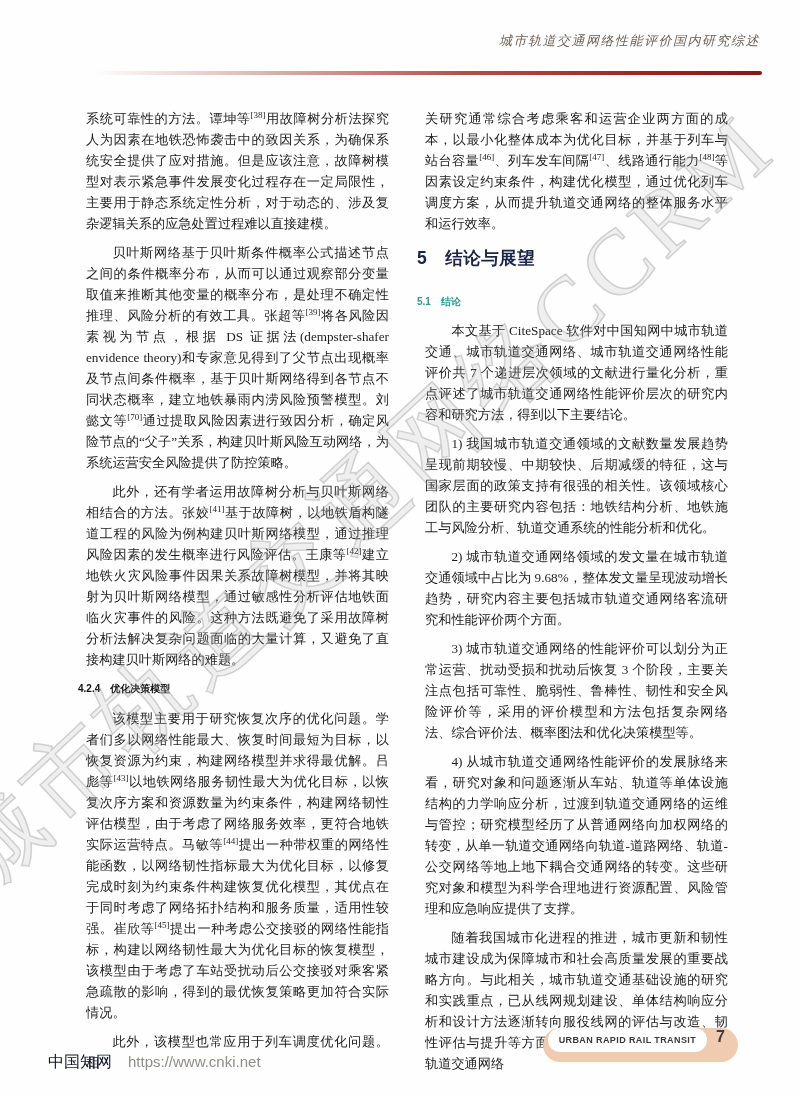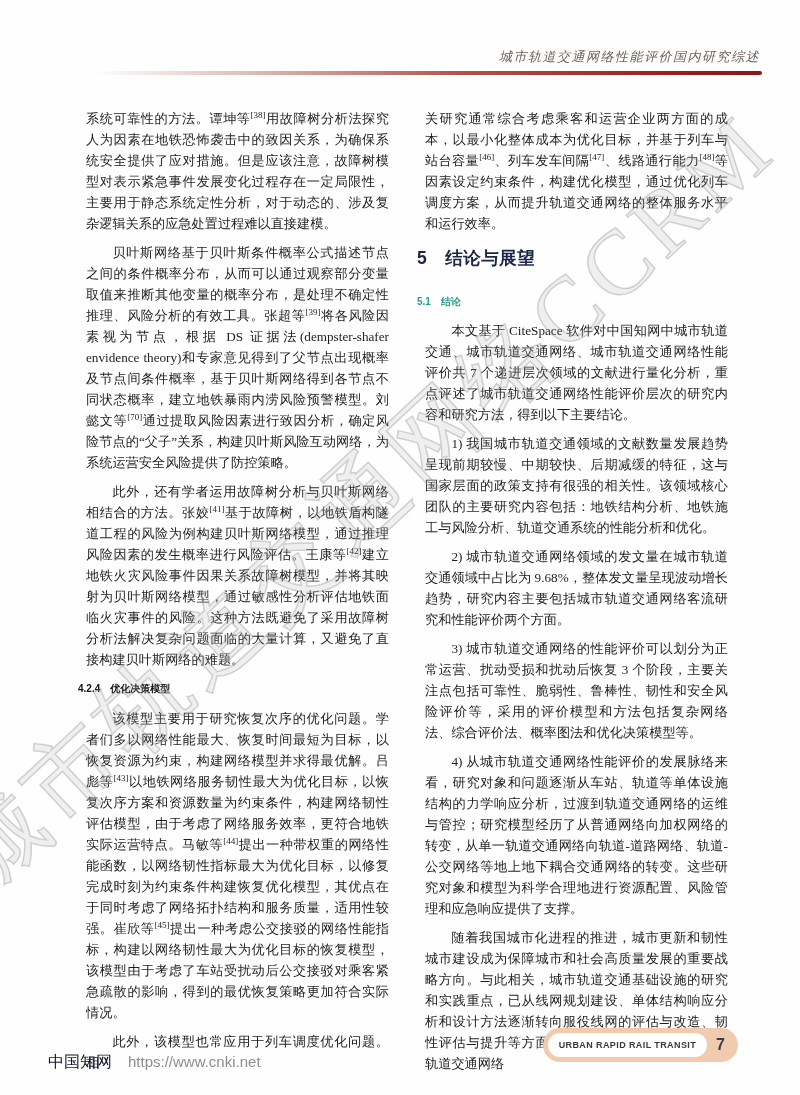--- a/index.html
+++ b/index.html
@@ -4,21 +4,21 @@
 <style>
   html,body{margin:0;padding:0;}
   body{
     width:800px;height:1095px;position:relative;overflow:hidden;
     background:#fefefe;
     font-family:"Liberation Serif","DejaVu Serif",serif;
     color:#1d1d1d;
   }
   
   .running-title{
-    position:absolute;top:48px;right:40px;width:720px;
+    position:absolute;top:32px;right:40px;width:720px;
     text-align:right;font-style:italic;font-size:13px;letter-spacing:1.5px;
     color:#6e6156;
   }
   .header-rule{
     position:absolute;top:71px;left:95px;width:667px;height:3.5px;
     background:linear-gradient(to right,rgba(160,27,28,0) 0%,rgba(200,140,130,.55) 22%,#b05248 55%,#9e1f1f 85%,#8a1616 100%);
     border-radius:2px;
   }
   
   .columns{
@@ -59,21 +59,21 @@
     font-family:"Liberation Serif","DejaVu Serif",serif;
   }
   
   .footer-left{
     position:absolute;left:48px;top:1052px;display:flex;align-items:baseline;gap:16px;
   }
   .site-name{font-size:16px;color:#0f172a;font-family:"Liberation Sans","DejaVu Sans",sans-serif;}
   .site-url{font-size:15px;color:#908d8a;text-decoration:none;font-family:"Liberation Sans","DejaVu Sans",sans-serif;}
   .journal-badge{
     position:absolute;right:62px;top:1028px;height:34px;min-width:160px;
-    background:#f1cbb0;border-radius:17px;display:flex;align-items:center;
+    background:#f1cbb0;border-radius:17px;display:flex;
   }
   .badge-inner{
     background:#ffffff;border-radius:12px;height:24px;margin-left:5px;
     display:flex;align-items:center;padding:0 11px;
     font-family:"Liberation Sans","DejaVu Sans",sans-serif;
     font-size:9px;font-weight:bold;letter-spacing:.4px;color:#3a3a3a;white-space:nowrap;
   }
   .badge-page{
     font-family:"Liberation Sans","DejaVu Sans",sans-serif;
     font-size:16px;color:#3d3d46;padding:0 13px 0 9px;font-weight:bold;

